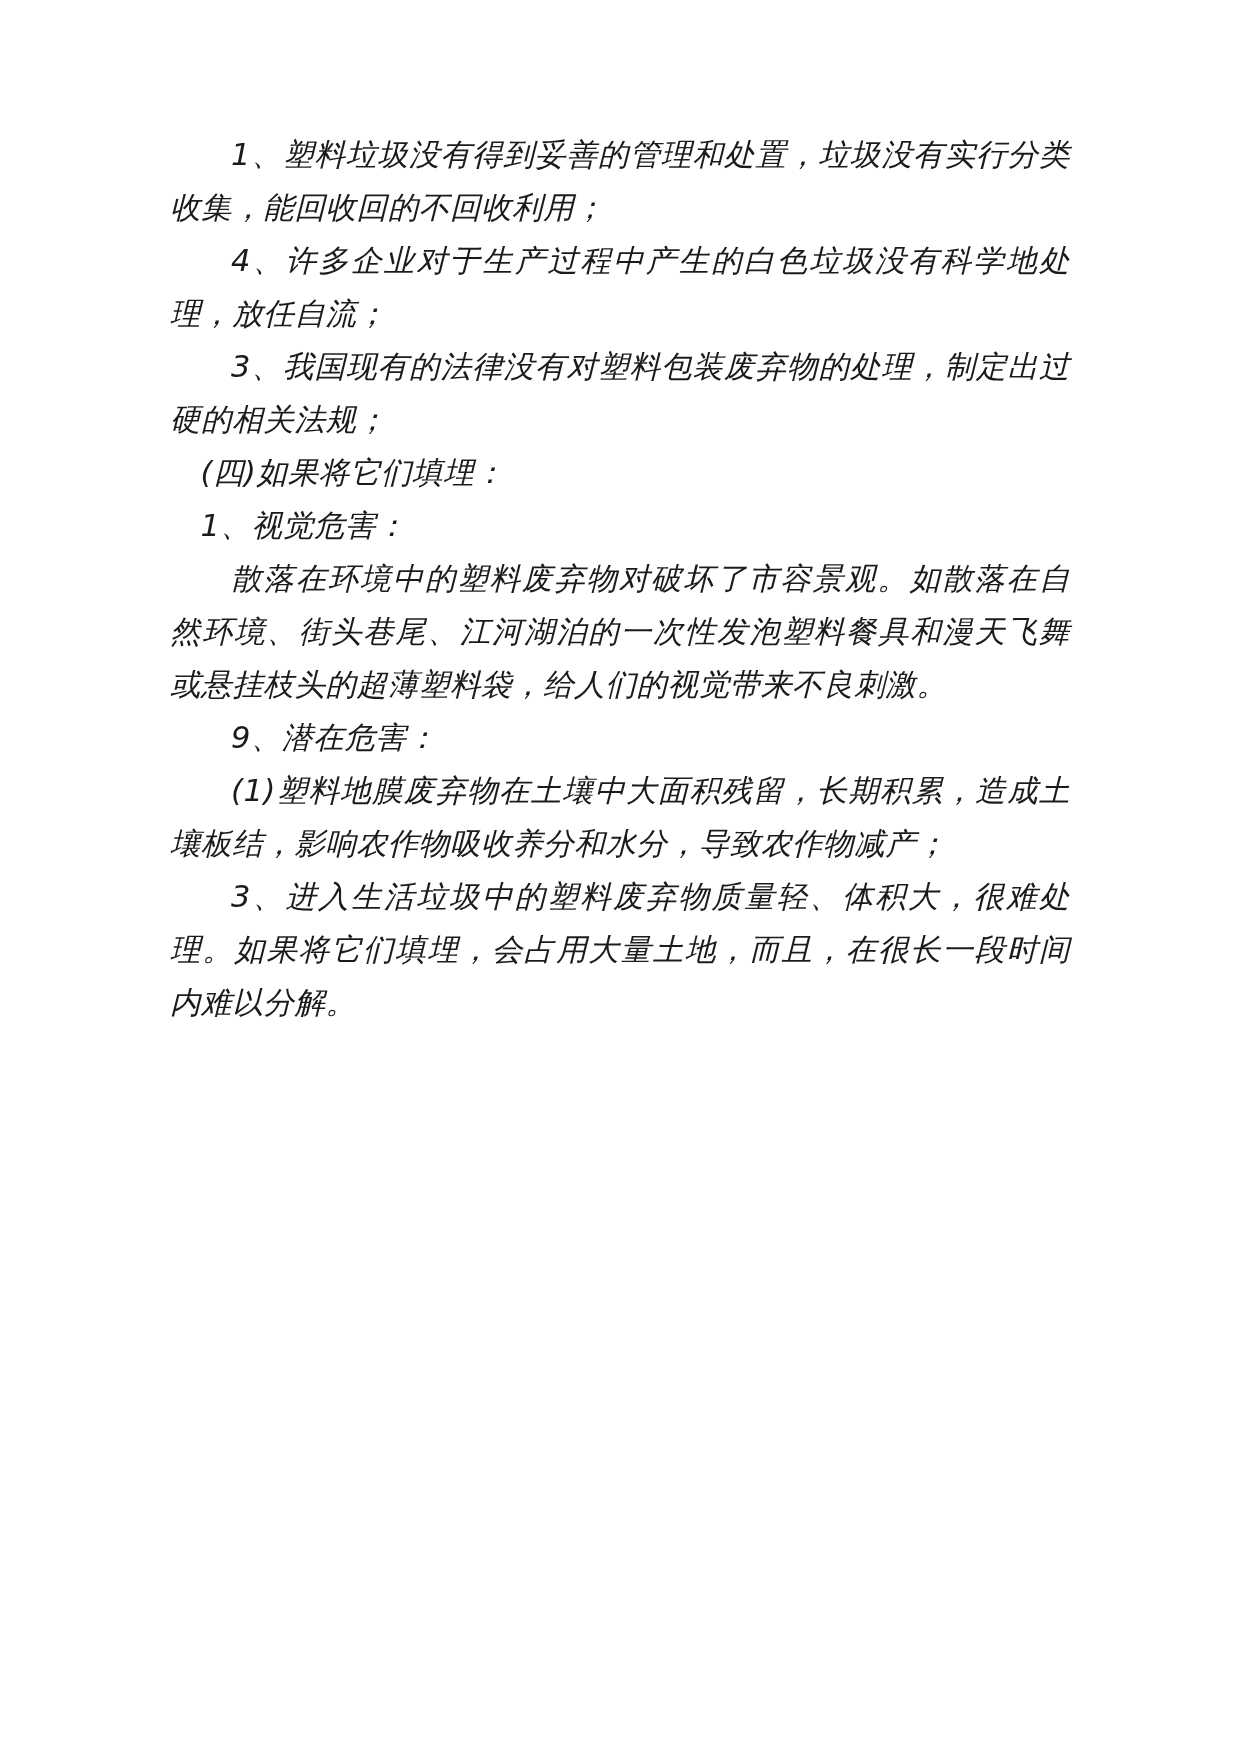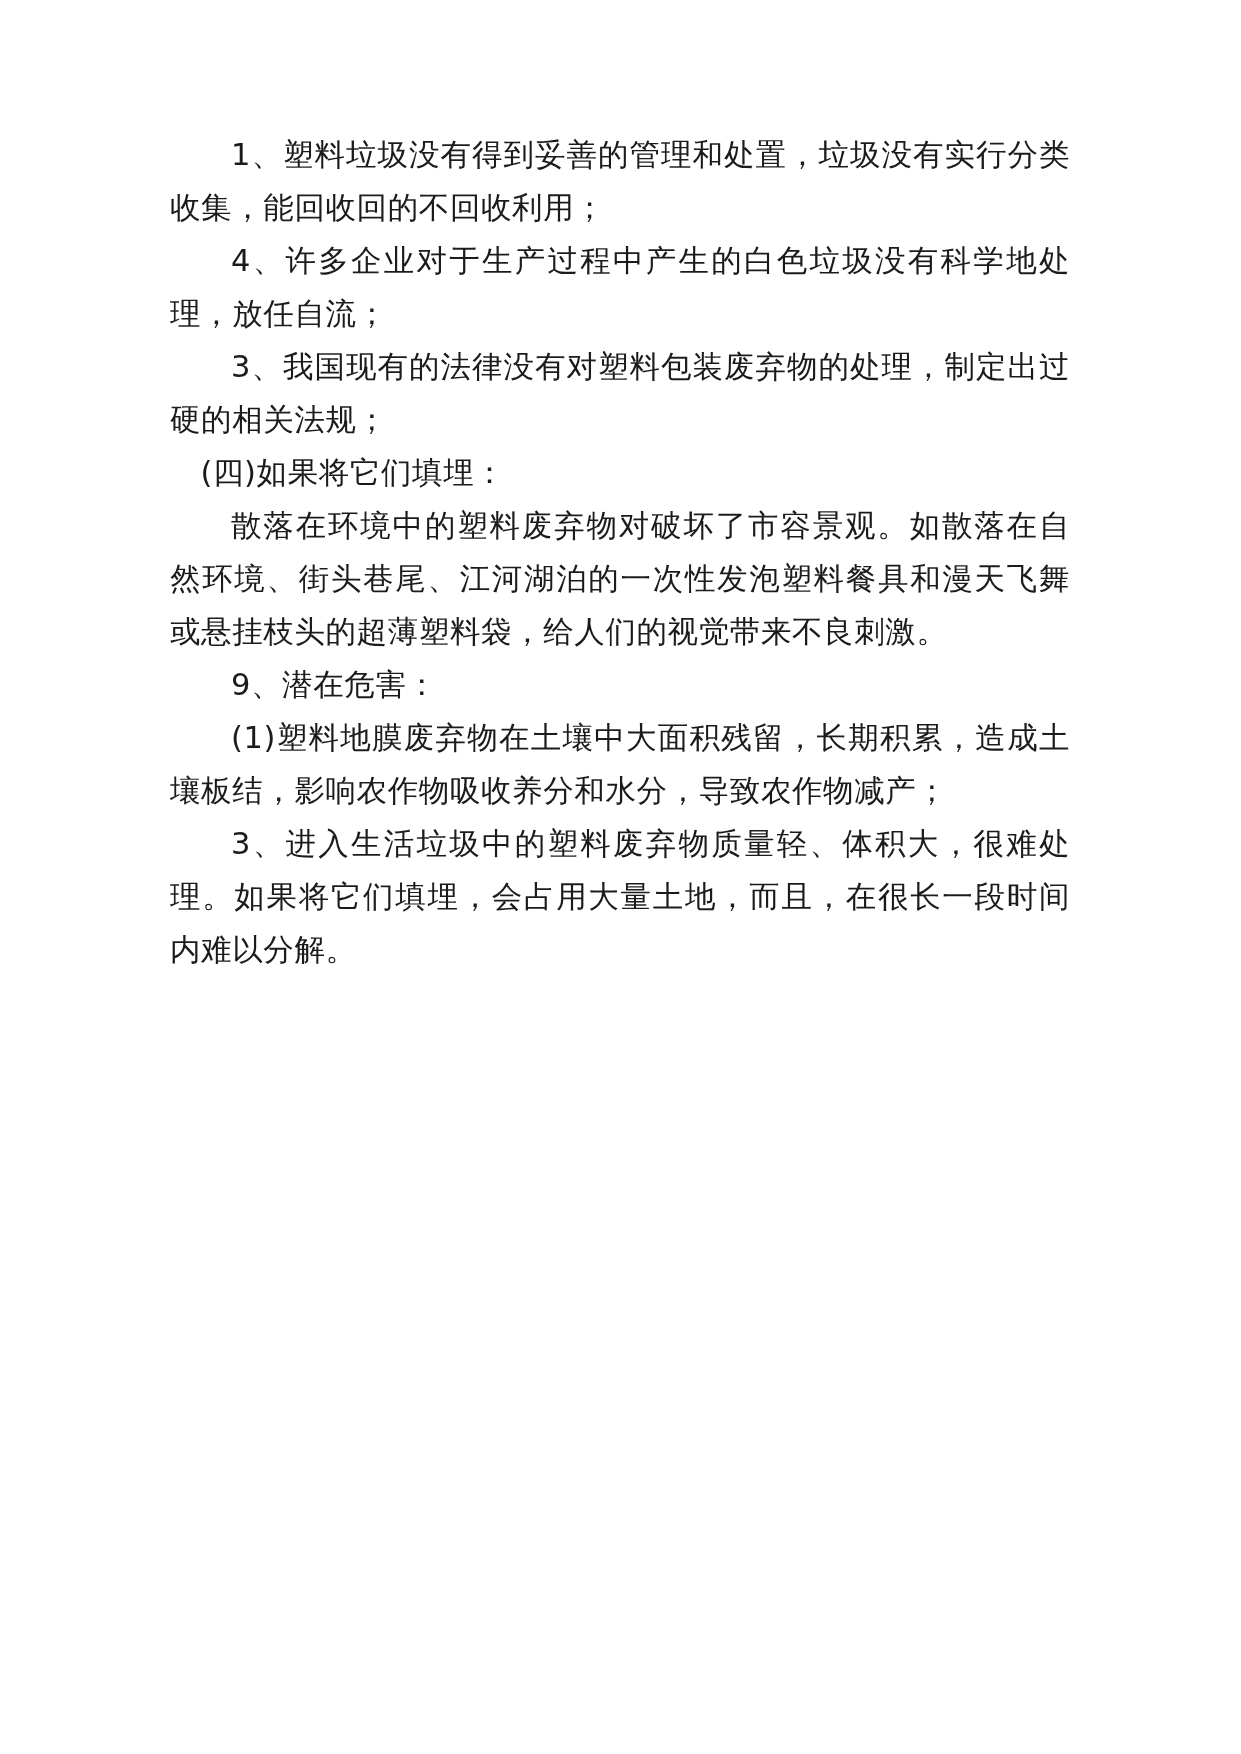--- a/index.html
+++ b/index.html
@@ -16,20 +16,21 @@
     height: 1754px;
     background: #ffffff;
     box-sizing: border-box;
     overflow: hidden;
   }
   .content {
     position: absolute;
     left: 170px;
     top: 128px;
     width: 900px;
+    font-style: italic;
   }
   .para {
     font-size: 30.5px;
     line-height: 53px;
     letter-spacing: 0.6px;
     color: #1b1b1b;
     text-align: justify;
     text-justify: inter-ideograph;
     margin: 0 0 0 0;
     word-break: break-all;
@@ -43,18 +44,19 @@
 </style>
 </head>
 <body>
 
 <div class="page">
   <div class="content">
     <p class="para indent">1、塑料垃圾没有得到妥善的管理和处置，垃圾没有实行分类收集，能回收回的不回收利用；</p>
     <p class="para indent">4、许多企业对于生产过程中产生的白色垃圾没有科学地处理，放任自流；</p>
     <p class="para indent">3、我国现有的法律没有对塑料包装废弃物的处理，制定出过硬的相关法规；</p>
     <p class="para noindent">(四)如果将它们填埋：</p>
+    <p class="para noindent">1、视觉危害：</p>
     <p class="para indent">散落在环境中的塑料废弃物对破坏了市容景观。如散落在自然环境、街头巷尾、江河湖泊的一次性发泡塑料餐具和漫天飞舞或悬挂枝头的超薄塑料袋，给人们的视觉带来不良刺激。</p>
     <p class="para indent">9、潜在危害：</p>
     <p class="para indent">(1)塑料地膜废弃物在土壤中大面积残留，长期积累，造成土壤板结，影响农作物吸收养分和水分，导致农作物减产；</p>
     <p class="para indent">3、进入生活垃圾中的塑料废弃物质量轻、体积大，很难处理。如果将它们填埋，会占用大量土地，而且，在很长一段时间内难以分解。</p>
   </div>
 </div>
 
 </body></html>

